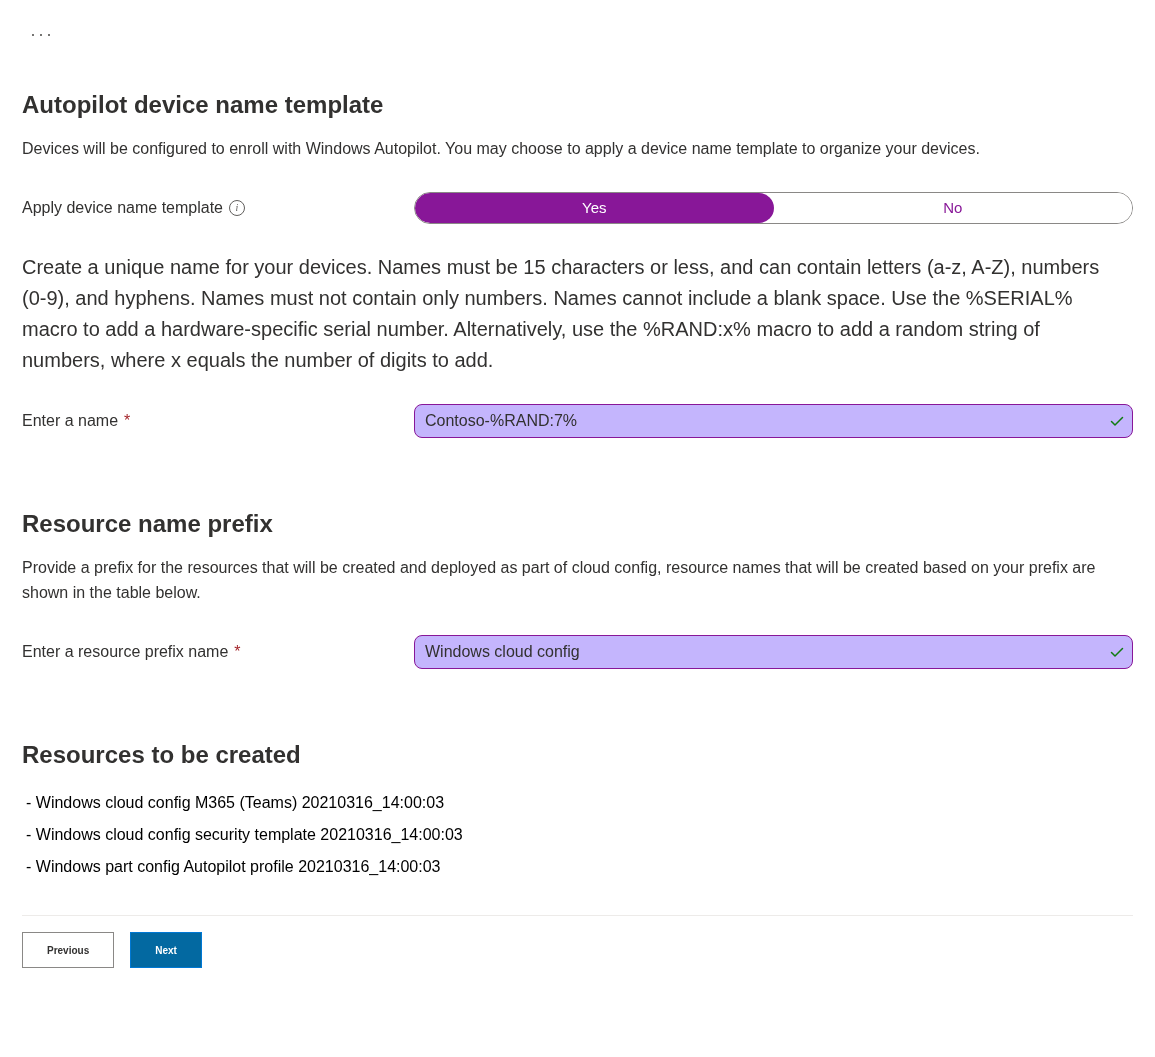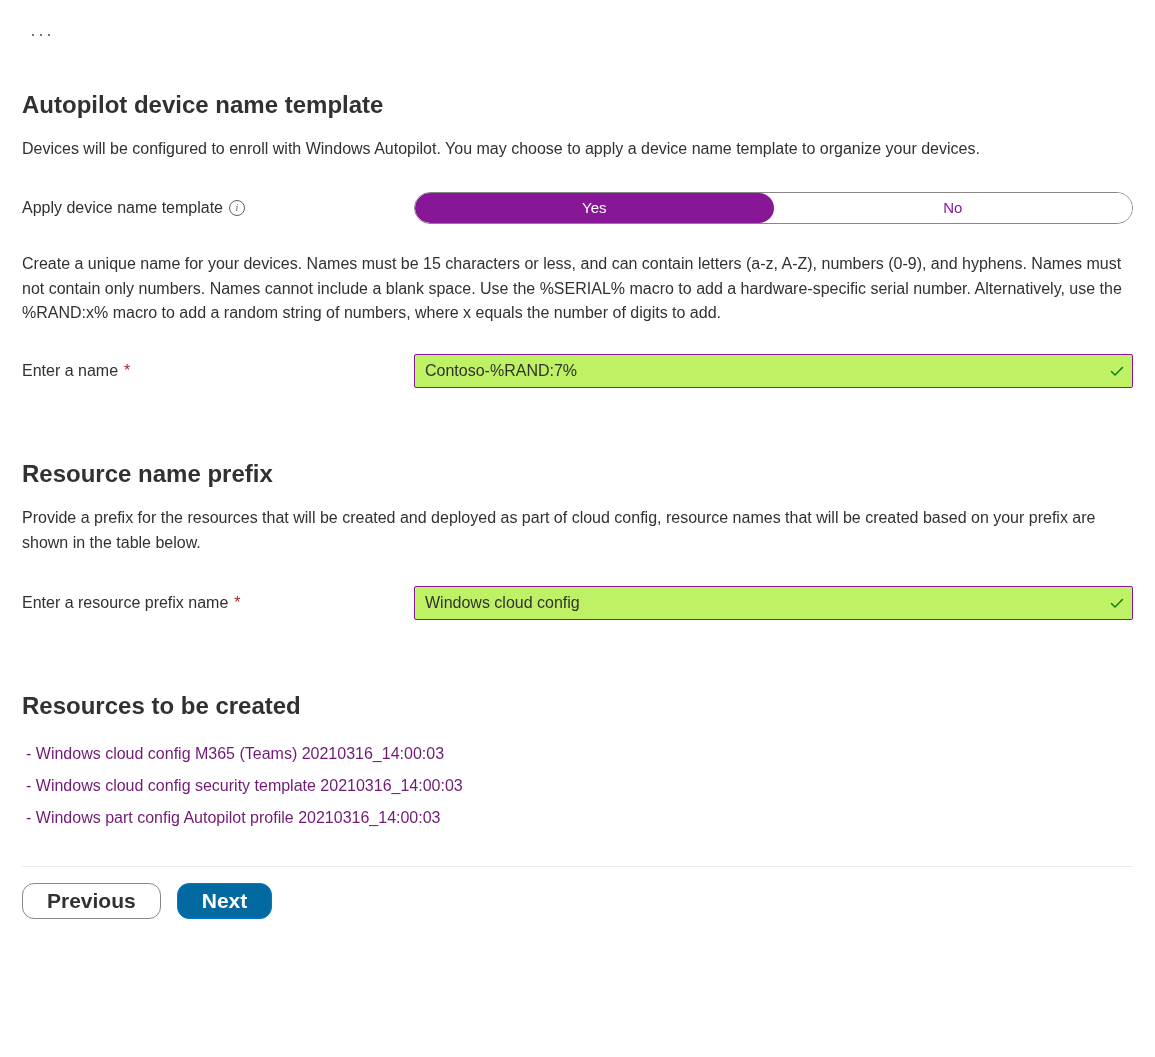--- a/index.html
+++ b/index.html
@@ -90,81 +90,81 @@
       font-weight: 400;
       background: #fff;
     }
     .seg-option.selected {
       background: #881798;
       color: #fff;
       border-radius: 15px;
     }
 
     .help-block {
-      font-size: 16px;
+      font-size: 20px;
       line-height: 1.55;
       color: #323130;
       margin-bottom: 28px;
       max-width: 1100px;
     }
 
     .text-input-wrap {
       position: relative;
       width: 100%;
     }
     .text-input {
       width: 100%;
       height: 34px;
       padding: 5px 34px 5px 10px;
       font-size: 16px;
       border: 1px solid #881798;
-      border-radius: 2px;
+      border-radius: 8px;
       outline: none;
       color: #323130;
-      background: #bef264;
+      background: #c4b5fd;
     }
     .validate-icon {
       position: absolute;
       right: 8px;
       top: 50%;
       transform: translateY(-50%);
       color: #107c10;
     }
     .validate-icon svg { display: block; }
 
     .section-gap { height: 44px; }
 
     .resource-list {
       list-style: none;
       padding-left: 4px;
       margin-bottom: 0;
     }
     .resource-list li {
       font-size: 16px;
       line-height: 2.0;
-      color: #701a75;
+      color: #000000;
     }
     .resource-list li::before {
       content: "- ";
     }
 
     .footer-bar {
       position: relative;
       margin-top: 32px;
       border-top: 1px solid #edebe9;
       padding: 16px 0 24px 0;
       display: flex;
       gap: 16px;
     }
     .btn {
       height: 36px;
       padding: 0 24px;
-      font-size: 21px;
+      font-size: 10px;
       font-weight: 600;
-      border-radius: 12px;
+      border-radius: 0;
       cursor: pointer;
     }
     .btn-secondary {
       background: #fff;
       color: #323130;
       border: 1px solid #8a8886;
     }
     .btn-primary {
       background: #0369a1;
       color: #fff;

